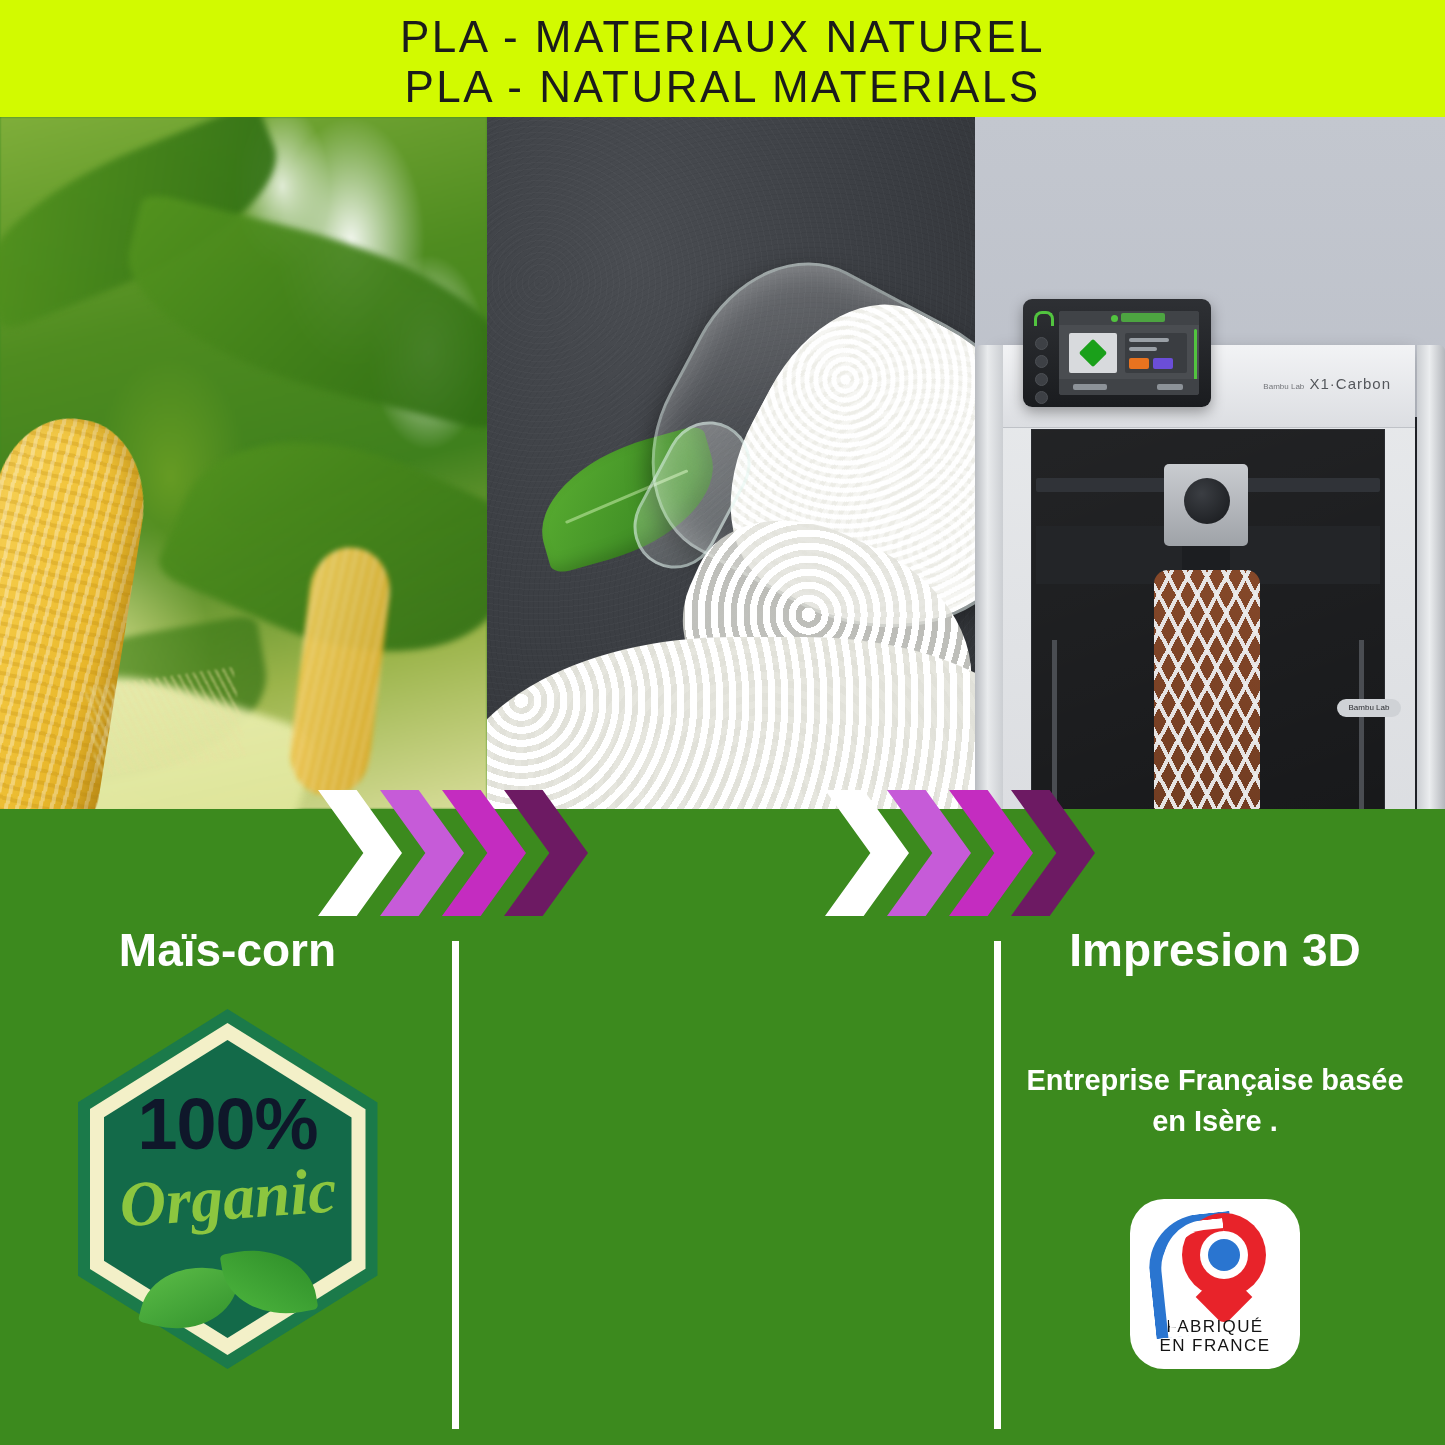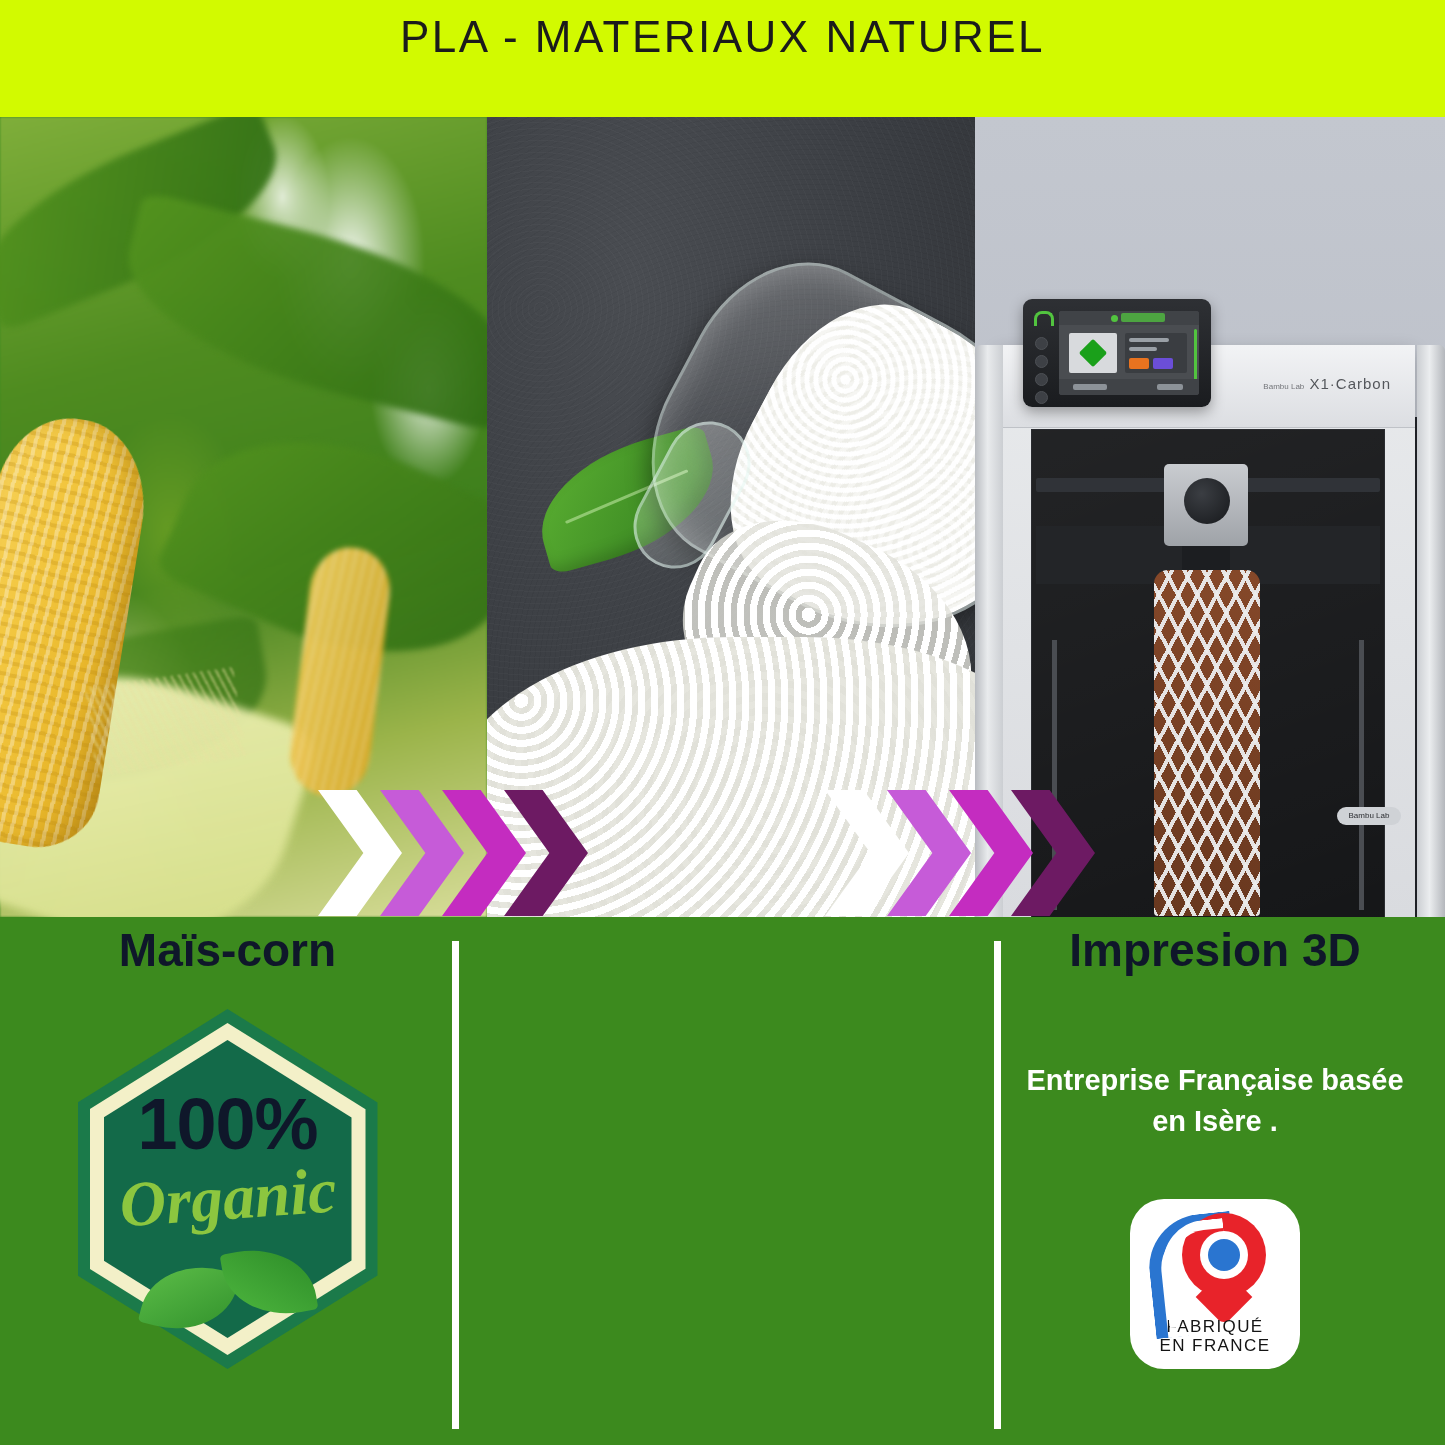--- a/index.html
+++ b/index.html
@@ -11,21 +11,21 @@
   .header .hline{
     position:absolute;left:0;width:1445px;text-align:center;
     color:#1b1b1b;font-size:44px;letter-spacing:2.5px;font-weight:400;
     font-family:"Liberation Sans",sans-serif;white-space:nowrap;
   }
   .header .hline.l1{top:12px;}
   .header .hline.l2{top:62px;}
 
   
   .strip{position:absolute;left:0;top:117px;width:1445px;height:800px;overflow:hidden;}
-  .panel{position:absolute;top:0;height:800px;overflow:hidden;}
+  .panel{position:absolute;top:0;height:692px;overflow:hidden;}
   .p-corn{left:0;width:487px;}
   .p-pellets{left:487px;width:488px;}
   .p-printer{left:975px;width:470px;}
 
   
   .corn-bg{
     position:absolute;inset:0;
     background:
       radial-gradient(ellipse 120px 200px at 72% 18%, rgba(255,255,255,.92) 0%, rgba(255,255,255,0) 62%),
       radial-gradient(ellipse 90px 150px at 88% 34%, rgba(255,255,255,.85) 0%, rgba(255,255,255,0) 65%),
@@ -179,21 +179,21 @@
   .bottom{position:absolute;left:0;top:917px;width:1445px;height:528px;background:#3c8a1e;}
   .cols{position:absolute;inset:0;display:flex;}
   .col{position:relative;}
   .col-1{width:455px;}
   .col-2{width:530px;}
   .col-3{width:460px;}
   .divider{position:absolute;top:24px;width:7px;height:488px;background:#ffffff;}
   .divider.d1{left:452px;}
   .divider.d2{left:994px;}
 
-  .col-title{color:#0f172a;text-align:center;font-weight:bold;font-size:46px;line-height:1.1;
+  .col-title{color:#ffffff;text-align:center;font-weight:bold;font-size:46px;line-height:1.1;
     font-family:"Liberation Sans",sans-serif;margin:0;padding-top:8px;}
   .col-2 .col-title{font-size:46px;}
   .col-body{color:#ffffff;text-align:center;font-weight:bold;font-size:29px;line-height:1.42;
     font-family:"Liberation Sans",sans-serif;padding:0 34px;margin-top:26px;}
   .col-body p{margin:0 0 26px 0;}
   .col-3 .col-body{margin-top:84px;font-size:29px;}
 
   
   .badge-wrap{position:absolute;left:50%;transform:translateX(-50%);top:92px;width:300px;height:360px;}
   .hexout{position:absolute;inset:0;background:#1b7a4a;
@@ -233,20 +233,21 @@
     font-size:17px;font-weight:normal;line-height:1.12;letter-spacing:1.4px;
     font-family:"Liberation Sans",sans-serif;}
 </style>
 </head>
 <body>
 
 <div class="page">
 
   <div class="header">
     <div class="hline l1">PLA - MATERIAUX NATUREL</div>
+    <div class="hline l2">PLA - NATURAL MATERIALS</div>
   </div>
 
   <div class="strip">
 
     <div class="panel p-corn">
       <div class="corn-bg"></div>
       <div class="corn-leaf leaf-a"></div>
       <div class="corn-leaf leaf-b"></div>
       <div class="corn-leaf leaf-c"></div>
       <div class="corn-leaf leaf-d"></div>

